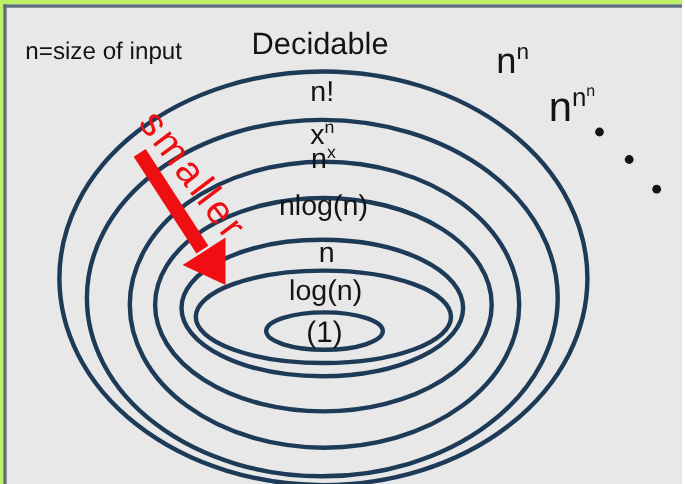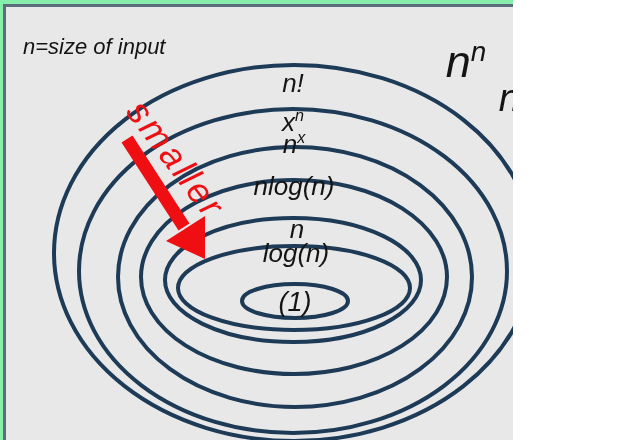--- a/index.html
+++ b/index.html
@@ -1,30 +1,30 @@
 <!DOCTYPE html>
 <html><head>
 <meta charset="utf-8">
 <style>
   html,body{margin:0;padding:0;}
   body{width:623px;height:440px;overflow:hidden;background:#ffffff;
        font-family:"Liberation Sans",sans-serif;}
-  .viewport{position:relative;width:513px;height:440px;overflow:hidden;background:#86efac;font-style:italic;}
+  .viewport{position:relative;width:620px;height:440px;overflow:hidden;background:#bef264;}
   .slide-frame{position:absolute;left:3px;top:4px;width:620px;height:436px;
        box-sizing:border-box;background:#e8e8e8;
        border-left:3px solid #5d6d7e;border-top:3px solid #5d6d7e;}
   .layer{position:absolute;left:0;top:0;width:623px;height:440px;}
   svg.rings{position:absolute;left:0;top:0;}
   .lbl{position:absolute;transform:translateX(-50%);white-space:nowrap;
        color:#141414;line-height:1.15;}
   .lbl sup{font-size:62%;line-height:0;}
   .note{position:absolute;left:23px;top:34px;font-size:22px;color:#141414;white-space:nowrap;}
   .title{left:291px;top:24px;font-size:28px;}
   .ring-lbl{font-size:26px;}
-  .big-lbl{font-size:45px;}
+  .big-lbl{font-size:33px;}
   .dot{position:absolute;width:8px;height:8px;border-radius:50%;background:#141414;}
   .smaller{position:absolute;left:149px;top:94px;font-size:36px;color:#ef0e11;
        letter-spacing:3px;line-height:1;transform:rotate(53deg);
        transform-origin:left top;white-space:nowrap;}
 </style>
 </head>
 <body>
 
 <div class="viewport">
   <div class="slide-frame"></div>
@@ -42,32 +42,33 @@
         <ellipse cx="295" cy="301" rx="53" ry="17"></ellipse>
       </g>
       <g fill="#ef0e11" stroke="none">
         <line x1="127" y1="139" x2="184" y2="227" stroke="#ef0e11" stroke-width="13"></line>
         <polygon points="205,259 166,241 205,216"></polygon>
       </g>
     </svg>
 
     <div class="note">n=size of input</div>
 
+    <div class="lbl title">Decidable</div>
 
     <div class="lbl ring-lbl" style="left:293px;top:69px;">n!</div>
 
     <div class="lbl ring-lbl" style="left:293px;top:108px;"><span>x</span><sup>n</sup></div>
 
     <div class="lbl ring-lbl" style="left:294px;top:130px;"><span>n</span><sup>x</sup></div>
 
     <div class="lbl ring-lbl" style="left:294px;top:172px;">nlog(n)</div>
 
     <div class="lbl ring-lbl" style="left:297px;top:215px;">n</div>
 
-    <div class="lbl ring-lbl" style="left:296px;top:239px;">log(n)</div>
+    <div class="lbl ring-lbl" style="left:296px;top:250px;">log(n)</div>
 
     <div class="lbl" style="left:295px;top:287px;font-size:27px;">(1)</div>
 
     <div class="lbl big-lbl" style="left:466px;top:36px;"><span>n</span><sup>n</sup></div>
 
     <div class="lbl" style="left:520px;top:77px;font-size:38px;text-align:right;"><span>n</span><sup><span>n</span><sup>n</sup></sup></div>
 
     <div class="dot" style="left:541px;top:116px;"></div>
     <div class="dot" style="left:568px;top:141px;"></div>
     <div class="dot" style="left:593px;top:168px;"></div>

